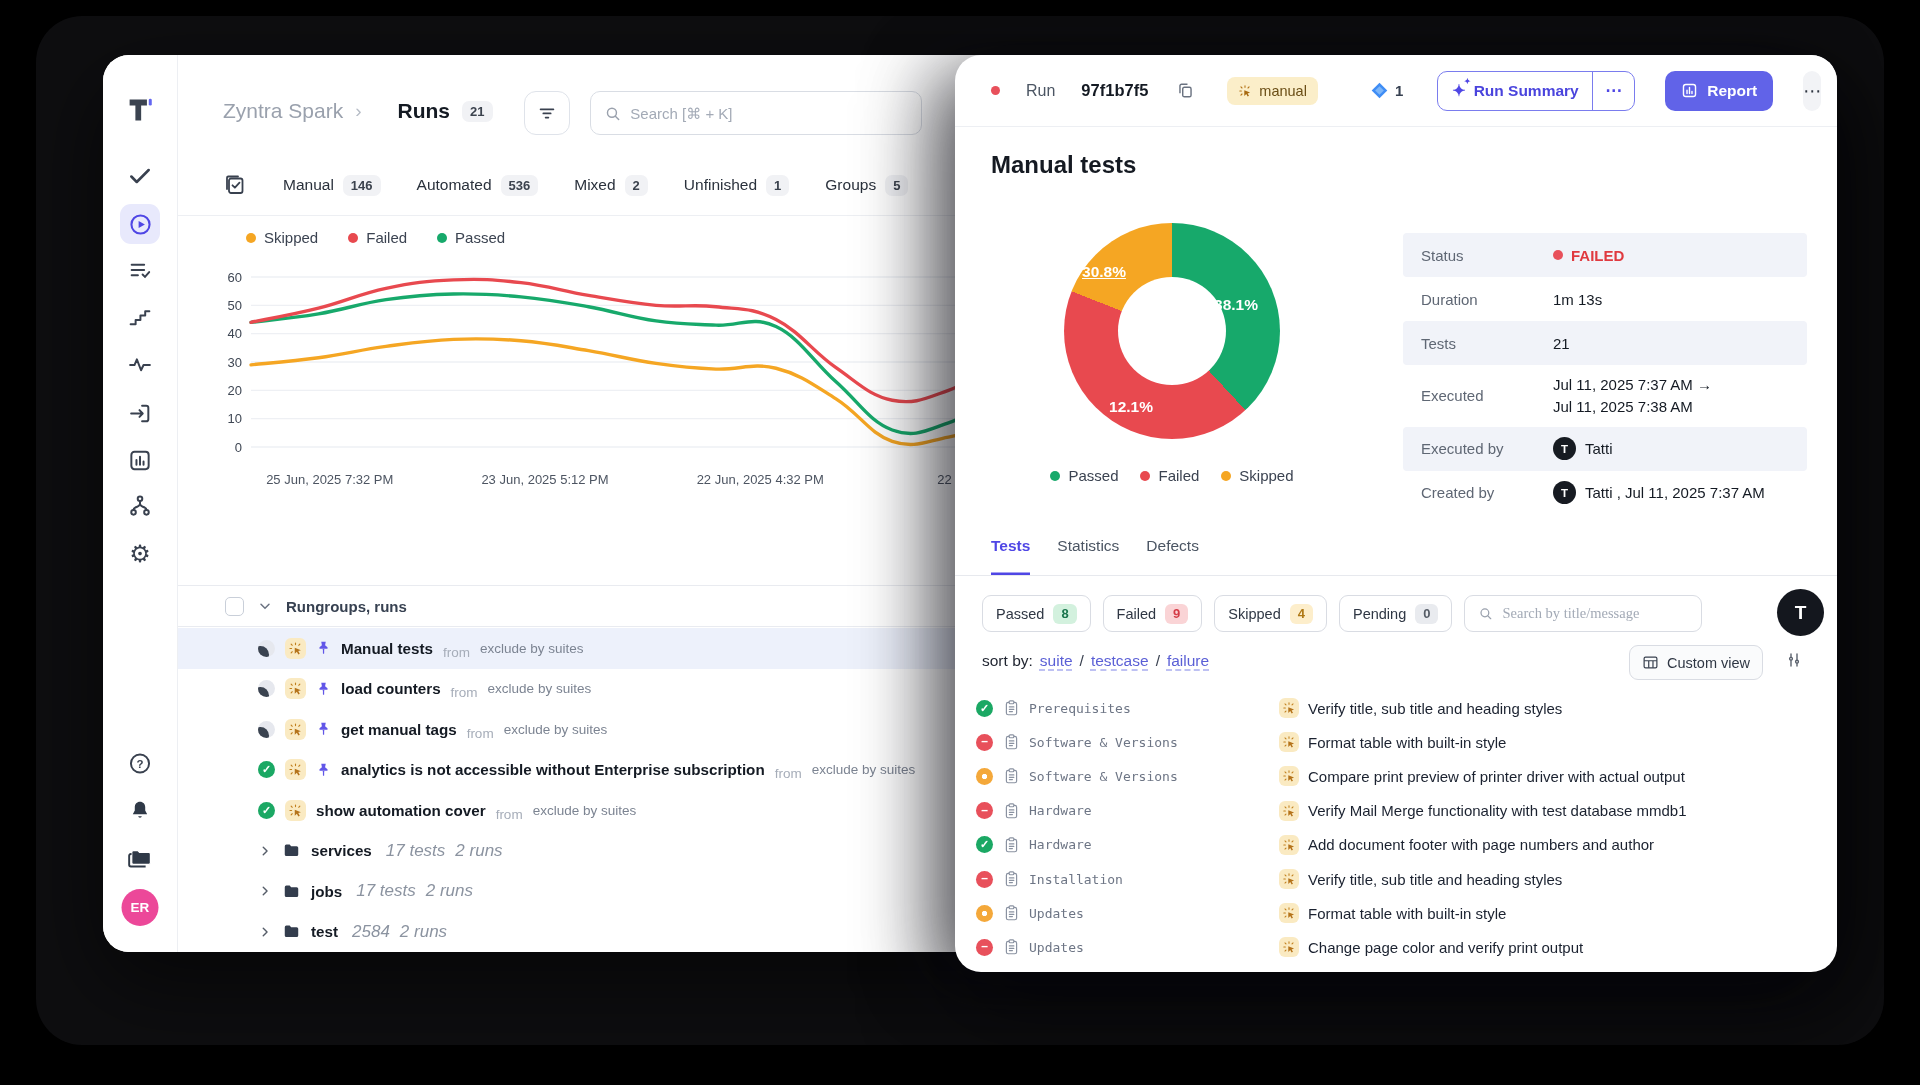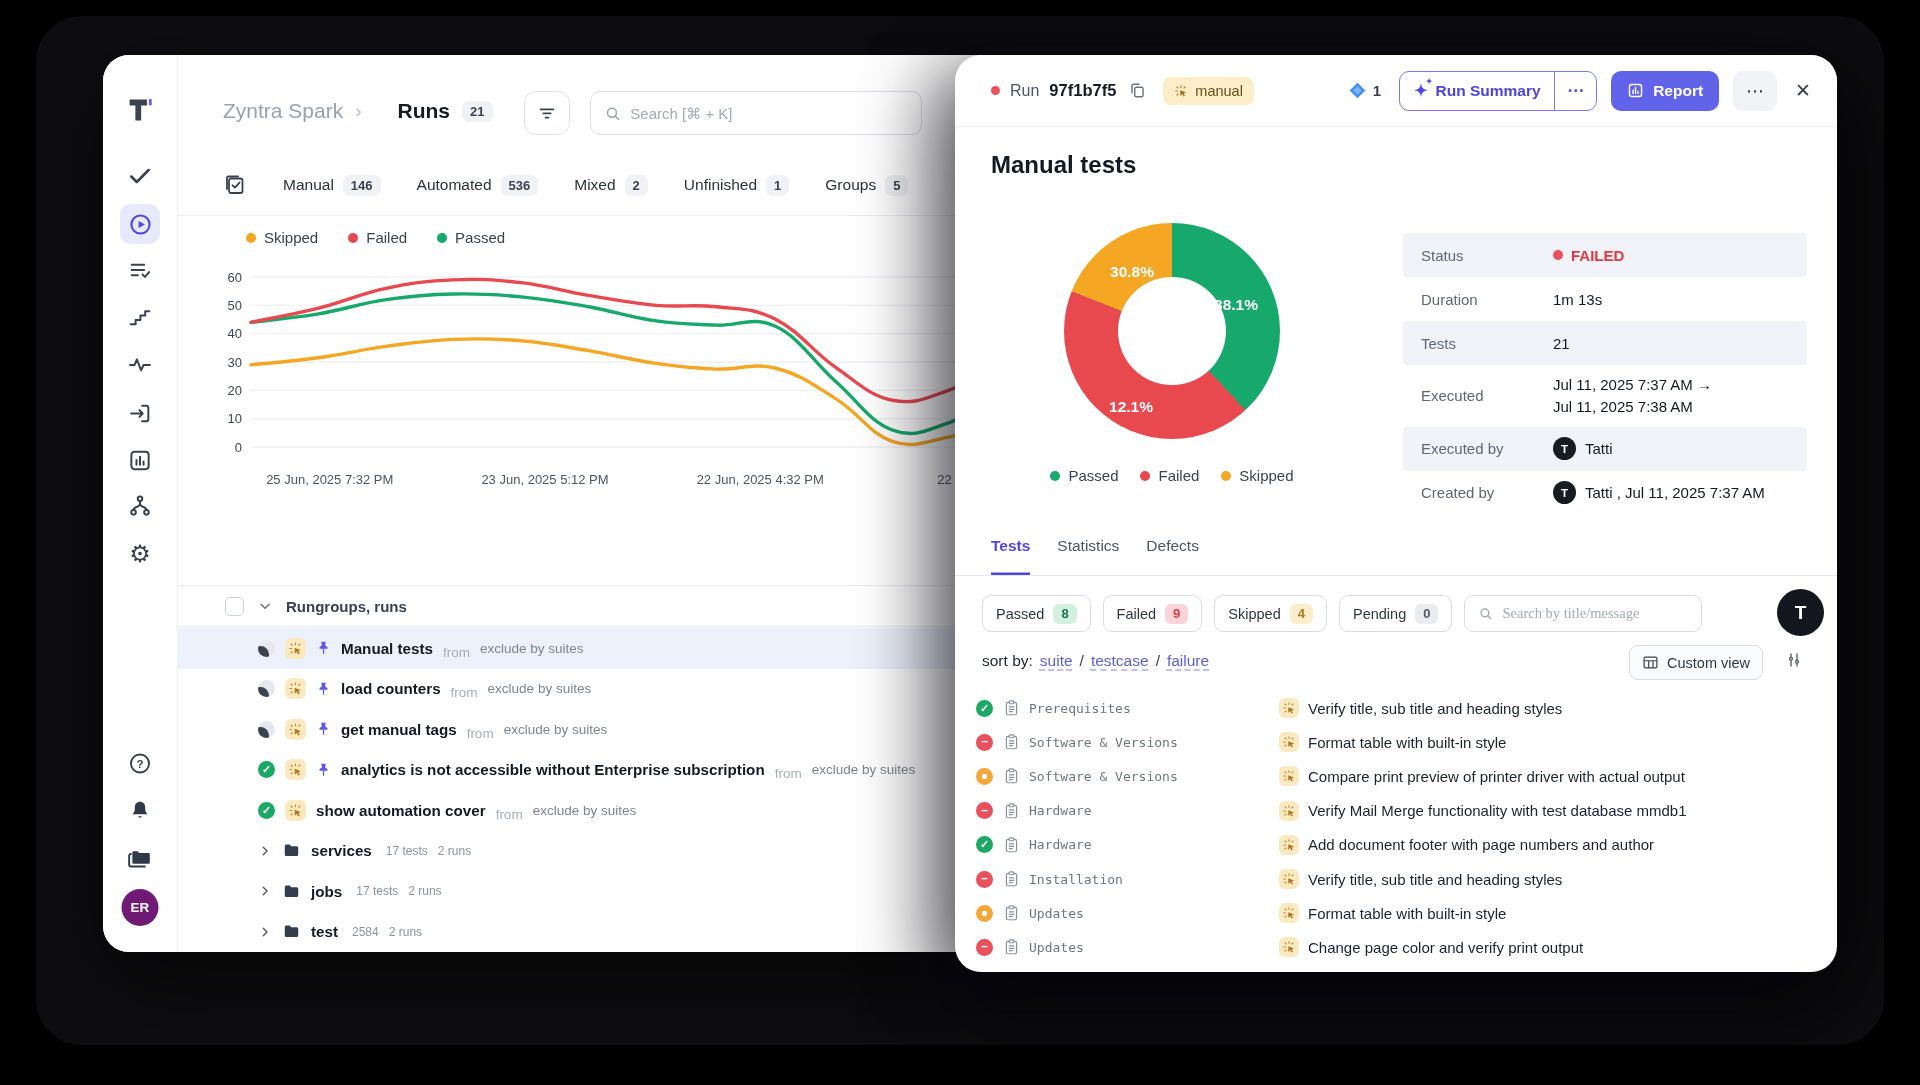--- a/index.html
+++ b/index.html
@@ -15,21 +15,21 @@
             box-shadow:0 30px 90px rgba(0,0,0,.6); }
 
   
   .sidebar { position:absolute; left:0; top:0; width:75px; height:100%;
              border-right:1px solid #edeff3; background:#fff; }
   .sic { position:absolute; left:50%; transform:translateX(-50%); display:flex;
          align-items:center; justify-content:center; color:#39414f; }
   .sic svg { display:block; }
   .sic-active { width:40px; height:40px; background:#e8e9fc; border-radius:11px; }
   .gearchar { font-size:24px; line-height:1; color:#39414f; }
-  .er-avatar { width:37px; height:37px; border-radius:50%; background:#701a75; color:#fff;
+  .er-avatar { width:37px; height:37px; border-radius:50%; background:#ec4899; color:#fff;
                font-size:13.5px; font-weight:bold; display:flex; align-items:center; justify-content:center; }
 
   
   .main { position:absolute; left:75px; top:0; right:0; height:100%; }
   .crumbs { position:absolute; left:45px; top:44px; display:flex; align-items:center; gap:12px; }
   .c-proj { font-size:21px; color:#9aa1ad; font-weight:500; }
   .c-sep  { font-size:19px; color:#b6bcc6; }
   .c-page { font-size:21px; color:#141a23; font-weight:bold;padding-left:24px; }
   .pill { background:#f1f2f5; color:#3c434e; font-size:13px; font-weight:600;
           border-radius:7px; padding:3px 8px; }
@@ -74,29 +74,29 @@
   .tst { width:17px; height:17px; border-radius:50%; flex:0 0 auto;
          display:flex; align-items:center; justify-content:center; }
   .tst.failed { background:#e8505b; }
   .tst.failed::before { content:"–"; color:#fff; font-weight:bold; font-size:12px; margin-top:-2px; }
   .tst.skipped { background:radial-gradient(circle at 50% 50%, #fff 0 2.6px, #f4a83a 2.9px 100%); }
   .mico { width:21px; height:21px; border-radius:6px; background:#faeac2;
           display:flex; align-items:center; justify-content:center; flex:0 0 auto; }
   .rname { font-size:15.2px; font-weight:600; color:#141a23; white-space:nowrap; }
   .rfrom { font-size:13.5px; color:#a6adb9; white-space:nowrap;margin-top:8px; }
   .rsource { font-size:13.5px; color:#7c8492; white-space:nowrap;text-align:center; }
-  .rtests, .rruns { font-size:12px; color:#8b93a0; white-space:nowrap; }
+  .rtests, .rruns { font-size:17px; color:#8b93a0; white-space:nowrap;font-style:italic; }
   .rtests { margin-left:4px; }
 
   
   .panel { position:absolute; left:955px; top:55px; width:882px; height:917px;
            background:#fff; border-radius:26px; overflow:hidden; z-index:5;
            box-shadow:-24px 14px 70px rgba(8,8,20,.45), 0 30px 90px rgba(0,0,0,.55); }
   .phead { position:absolute; left:0; right:0; top:0; height:72px; display:flex; align-items:center;
-           gap:10px; padding:0 26px 0 36px; border-bottom:1px solid #edeff3; }
+           gap:26px; padding:0 26px 0 36px; border-bottom:1px solid #edeff3; }
   .reddot { width:9px; height:9px; border-radius:50%; background:#e8505b; flex:0 0 auto; }
   .runlabel { font-size:16px; color:#4b5563; }
   .runid { font-size:16.5px; font-weight:bold; color:#141a23; }
   .copybtn { border:none; background:none; display:flex; margin-left:2px; }
   .manualbadge { display:flex; align-items:center; gap:7px; background:#fbeec9; border-radius:8px;
                  padding:6px 11px; font-size:14.5px; color:#6b4e16; font-weight:500; margin-left:6px; }
   .spacer { flex:1; }
   .gemwrap { display:flex; align-items:center; gap:6px; margin-right:8px; }
   .gemcount { font-size:15px; color:#374151; font-weight:600; }
   .summarybtn { display:flex; align-items:center; height:40px; border:1.5px solid #7a7cee;
@@ -115,21 +115,21 @@
   .closebtn { background:none; border:none; font-size:19px; color:#3c434e; margin-left:8px; }
 
   .ptitle { position:absolute; left:36px; top:96px; font-size:24px; font-weight:bold; color:#151a22; }
 
   .donutwrap { position:absolute; left:109px; top:168px; width:216px; height:216px; }
   #donut { position:absolute; inset:0; border-radius:50%; }
   #donut::after { content:""; position:absolute; left:54px; top:54px; width:108px; height:108px;
                   border-radius:50%; background:#fff; }
   .dlabel { position:absolute; transform:translate(-50%,-50%); color:#fff; font-weight:600;
             font-size:15.5px; z-index:2; }
-  .p-green { left:172px; top:82px; } .p-red { left:67px; top:184px; } .p-orange { left:68px; top:49px; }
+  .p-green { left:172px; top:82px; } .p-red { left:67px; top:184px; } .p-orange { left:40px; top:49px;text-decoration:underline; }
   .dlegend { position:absolute; left:57px; top:412px; width:320px; display:flex; gap:22px;
              justify-content:center; }
 
   .infotable { position:absolute; left:448px; top:178px; width:404px; }
   .irow { display:flex; align-items:center; min-height:44px; padding-left:18px; }
   .irow:nth-child(odd) { background:#f1f3f9; border-radius:4px; }
   .ilabel { width:132px; font-size:15px; color:#5f6774; flex:0 0 auto; }
   .ival { display:flex; align-items:center; font-size:15px; color:#141a23; }
   .ival.twoline { flex-direction:column; align-items:flex-start; padding:9px 0; line-height:1.45; }
   .ival.status { color:#e03a40; font-weight:bold; }

